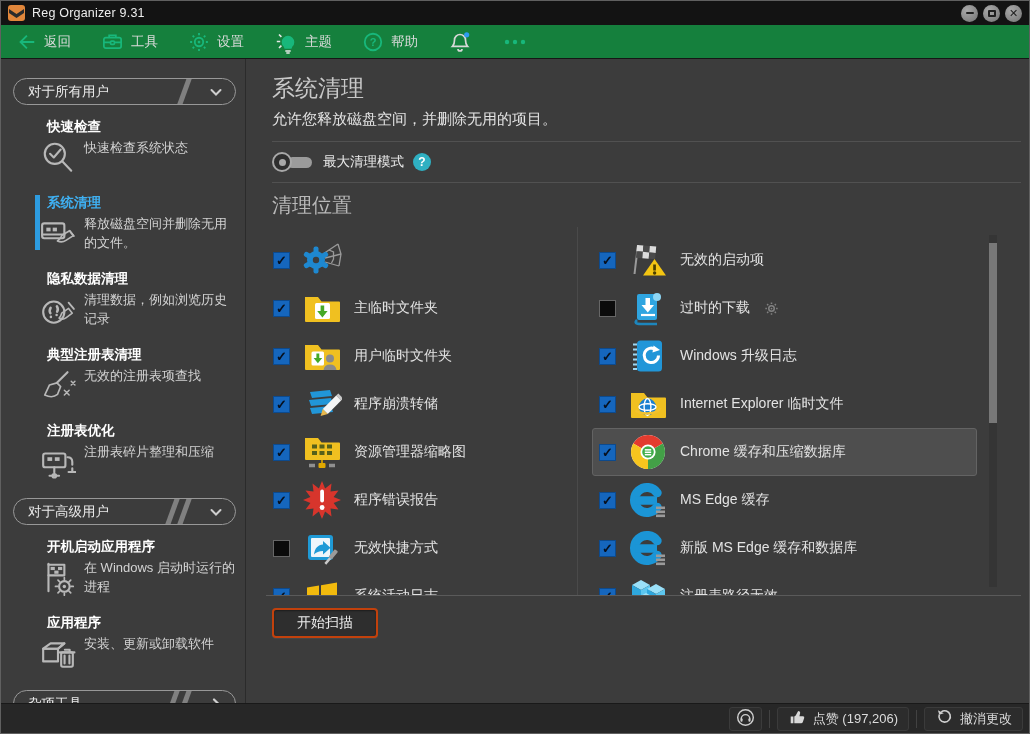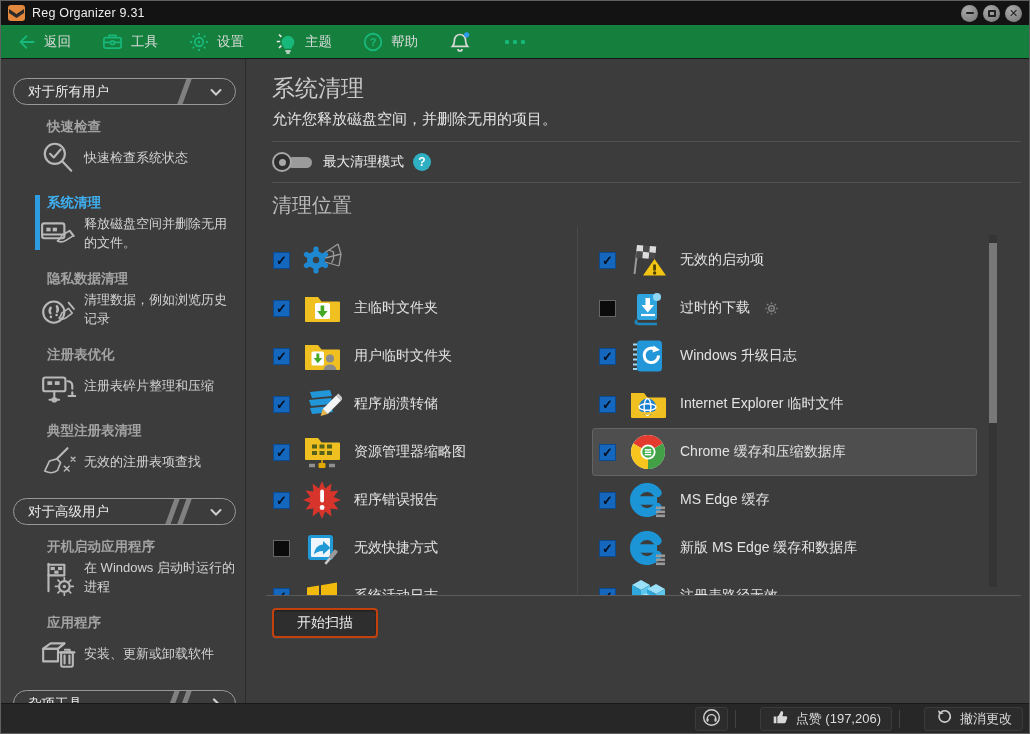--- a/index.html
+++ b/index.html
@@ -27,24 +27,24 @@
 
   
   .body{flex:1;display:flex;min-height:0;}
   .sidebar{width:245px;flex:none;border-right:1px solid #2b2b2b;padding-top:19px;position:relative;overflow:hidden;}
   .grp-header{position:relative;height:27px;margin:0 9px 13px 12px;border:1px solid #989898;border-radius:14px;display:flex;align-items:center;padding:0 14px;color:#eaeaea;font-size:13.5px;overflow:hidden;cursor:default;}
   .grp-header .hdr-label{position:relative;z-index:2;}
   .stripe{position:absolute;top:-6px;bottom:-6px;width:5px;background:#808080;transform:rotate(20deg);}
   .s1{right:48px;} .s2{right:60px;}
   .hdr-chevron{position:absolute;right:11px;top:50%;transform:translateY(-50%);display:flex;}
   .nav-item{position:relative;padding-left:46px;margin-bottom:17px;cursor:default;}
-  .nav-title{font-size:13.5px;font-weight:bold;color:#a3a3a3;margin-bottom:3px;}
+  .nav-title{font-size:13.5px;font-weight:bold;color:#ffffff;margin-bottom:3px;}
   .nav-item.selected .nav-title{color:#3fb0f2;}
   .nav-item.selected::before{content:"";position:absolute;left:34px;top:1px;bottom:3px;width:5px;background:#2d9ce0;}
-  .nav-row{display:flex;gap:7px;margin-left:-8px;align-items:center;}
+  .nav-row{display:flex;gap:7px;margin-left:-8px;align-items:flex-start;}
   .nav-icon{width:38px;height:38px;flex:none;display:flex;align-items:center;justify-content:center;}
   .nav-desc{font-size:13px;color:#d3d3d3;line-height:1.45;width:152px;}
 
   
   .main{flex:1;min-width:0;padding:10px 8px 0 26px;position:relative;}
   .page-title{font-size:23px;color:#c8c8c8;font-weight:normal;margin:4px 0 6px 0;}
   .page-subtitle{font-size:15px;color:#e2e2e2;margin-bottom:12px;}
   .rule{border:none;border-top:1px solid #515151;margin:0 0 0 0;}
   .toggle-row{height:40px;display:flex;align-items:center;gap:9px;}
   .toggle{position:relative;width:42px;height:20px;flex:none;cursor:default;}
@@ -67,21 +67,21 @@
   .row-label{font-size:14px;color:#e3e3e3;white-space:nowrap;}
   .row-gear{display:flex;margin-left:2px;opacity:.85;}
 
   .scroll-rail{position:absolute;right:24px;top:8px;width:8px;height:352px;background:#353535;}
   .scroll-thumb{position:absolute;left:0;top:8px;width:8px;height:180px;background:#787878;}
 
   .scan-btn{margin-top:12px;min-width:106px;height:30px;background:#2e2e2e;border:2px solid #c2410c;border-radius:4px;color:#eaeaea;font-size:14px;padding:0 22px;box-shadow:0 1px 2px rgba(0,0,0,.4) inset, 0 1px 0 rgba(255,255,255,.05);cursor:default;font-family:inherit;}
 
   
   .statusbar{height:30px;flex:none;background:#272727;border-top:1px solid #191919;display:flex;align-items:center;justify-content:flex-end;padding:0 6px;gap:4px;}
-  .sb-btn{display:flex;align-items:center;gap:7px;color:#dcdcdc;font-size:13px;background:#2c2c2c;border:1px solid #3b3b3b;border-radius:3px;height:24px;padding:0 10px;cursor:default;margin-left:17px;}
+  .sb-btn{display:flex;align-items:center;gap:7px;color:#dcdcdc;font-size:13px;background:#2c2c2c;border:1px solid #3b3b3b;border-radius:3px;height:24px;padding:0 10px;cursor:default;}
   .sb-sep{width:1px;height:18px;background:#424242;margin:0 3px;}
 </style>
 </head>
 <body>
 
 <div class="window">
 
   <div class="titlebar">
     <span class="logo">
         <svg width="17" height="16" viewBox="0 0 17 16">
@@ -223,46 +223,46 @@
                 <path d="M10 15 q-1.6 2.8 -.2 5 M10.3 23.5 v.01" stroke-width="2.4"></path>
                 <path d="M16 13.5 q1.6 2.8 .2 5 M15.7 21.8 v.01" stroke-width="2.4"></path>
                 <path d="M27 10 l5 6" stroke-width="1.7"></path>
                 <path d="M20.5 20 l6.5 -4.5 3.5 4.5 -6 4.5 c-2.5 1.8 -5 1.2 -6.5 .2 c1.5 -1.5 2 -3 2.5 -4.7 z" stroke-width="1.5"></path>
               </svg>
             </span>
       <span class="nav-desc">清理数据，例如浏览历史记录</span>
     </div>
   </div>
         <div class="nav-item">
+    <div class="nav-title">典型注册表清理</div>
+    <div class="nav-row">
+      <span class="nav-icon">
+              <svg width="36" height="36" viewBox="0 0 34 34" fill="none" stroke="#b8b8b8" stroke-width="2" stroke-linecap="round" stroke-linejoin="round">
+                <path d="M26 4 L16 14"></path>
+                <path d="M16 14 l-7 2 -4.5 9.5 c4.5 2.2 9 2 12 -.5 l3 -7.5 z" stroke-width="1.6"></path>
+                <path d="M23 21 l4.5 4.5 M27.5 21 L23 25.5 M29.5 12.5 l3.5 3.5 M33 12.5 l-3.5 3.5" stroke-width="1.4"></path>
+              </svg>
+            </span>
+      <span class="nav-desc">无效的注册表项查找</span>
+    </div>
+  </div>
+        <div class="nav-item">
     <div class="nav-title">注册表优化</div>
     <div class="nav-row">
       <span class="nav-icon">
               <svg width="36" height="36" viewBox="0 0 34 34" fill="none" stroke="#b8b8b8" stroke-width="2" stroke-linecap="round" stroke-linejoin="round">
                 <rect x="3" y="9" width="21" height="13" rx="2"></rect>
                 <rect x="7" y="12.5" width="4.5" height="3.5" fill="#b8b8b8" stroke="none"></rect>
                 <rect x="14" y="12.5" width="4.5" height="3.5" fill="#b8b8b8" stroke="none"></rect>
                 <path d="M26 12.5 q4.5 0 4.5 4.5 v2.5 M30.5 23 v3 M27 26.5 h7"></path>
                 <path d="M13.5 22 v5 M9 30 h9"></path>
                 <circle cx="13.5" cy="30" r="1.7"></circle>
               </svg>
             </span>
       <span class="nav-desc">注册表碎片整理和压缩</span>
-    </div>
-  </div>
-        <div class="nav-item">
-    <div class="nav-title">典型注册表清理</div>
-    <div class="nav-row">
-      <span class="nav-icon">
-              <svg width="36" height="36" viewBox="0 0 34 34" fill="none" stroke="#b8b8b8" stroke-width="2" stroke-linecap="round" stroke-linejoin="round">
-                <path d="M26 4 L16 14"></path>
-                <path d="M16 14 l-7 2 -4.5 9.5 c4.5 2.2 9 2 12 -.5 l3 -7.5 z" stroke-width="1.6"></path>
-                <path d="M23 21 l4.5 4.5 M27.5 21 L23 25.5 M29.5 12.5 l3.5 3.5 M33 12.5 l-3.5 3.5" stroke-width="1.4"></path>
-              </svg>
-            </span>
-      <span class="nav-desc">无效的注册表项查找</span>
     </div>
   </div>
         <div class="grp-header">
     <span class="hdr-label">对于高级用户</span>
     <span class="hdr-chevron">
             <svg width="16" height="16" viewBox="0 0 16 16" fill="none" stroke="#cfcfcf" stroke-width="2" stroke-linecap="round">
               <path d="M3.5 6 L8 10.5 L12.5 6"></path>
             </svg>
           </span>
   <span class="stripe s1"></span>

